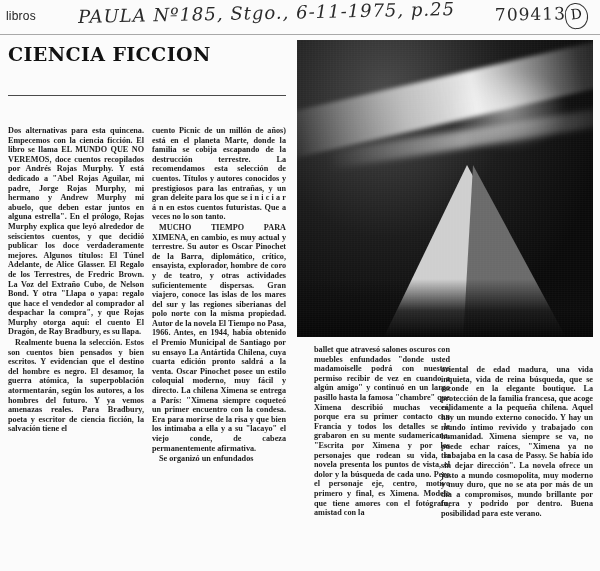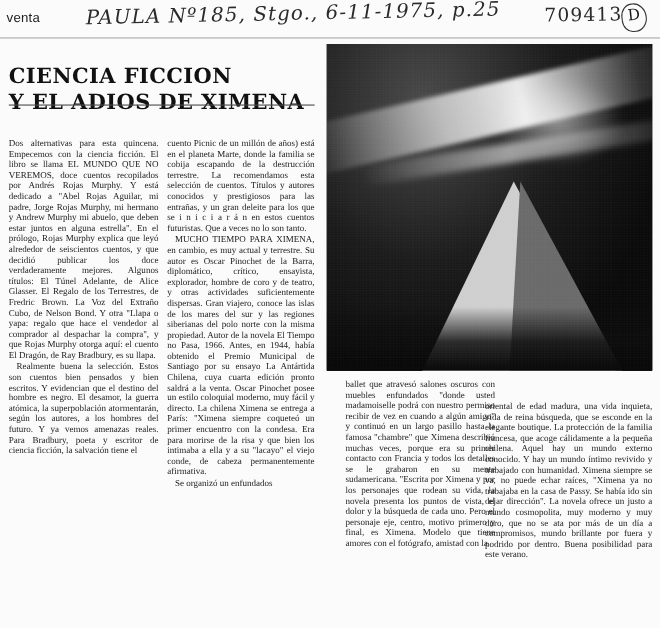--- a/index.html
+++ b/index.html
@@ -80,21 +80,20 @@
     font-family: "DejaVu Serif", serif;
     font-size: 14px;
   }
 
   
   .title-block {
     position: absolute;
     left: 8px;
     top: 42px;
     width: 278px;
-    margin-top: 15px;
   }
   .title-line {
     font-family: "DejaVu Serif", serif;
     font-weight: bold;
     font-size: 19px;
     line-height: 24px;
     letter-spacing: 0.4px;
     color: #111;
   }
   .title-rule {
@@ -182,47 +181,46 @@
   .col {
     position: absolute;
     font-family: "Liberation Serif", serif;
     font-size: 8.2px;
     line-height: 9.6px;
     text-align: justify;
     color: #1d1d1d;
     -webkit-hyphens: auto;
     hyphens: auto;
   }
-  .col p { margin: 0 0 1px 0; text-indent: 7px; }
+  .col p { margin: 0 0 1px 0; text-indent: 7px; font-weight: bold; }
   .col p.noind { text-indent: 0; }
 
   #col1 { left: 8px;  top: 126px; width: 136px; height: 440px; }
   #col2 { left: 152px; top: 126px; width: 134px; height: 440px; }
   #col3 { left: 314px; top: 345px; width: 136px; height: 222px; }
   #col4 { left: 441px; top: 365px; width: 152px; height: 222px; }
 
   .col::first-line { }
 </style>
 </head>
 <body>
 
 <div class="page">
 
   <div class="header-strip">
-    <div class="hdr-label">venta</div>
+    <div class="hdr-label">libros</div>
     <div class="hdr-hand">PAULA Nº185, Stgo., 6-11-1975, p.25</div>
     <div class="hdr-num">709413</div>
     <div class="hdr-circle">
         <span>D</span>
       </div>
   </div>
 
   <div class="title-block">
     <div class="title-line">CIENCIA FICCION</div>
-    <div class="title-line">Y EL ADIOS DE XIMENA</div>
   </div>
   <div class="title-rule"></div>
 
   <div class="photo">
     <div class="sky"></div>
     <div class="glow"></div>
     <div class="streak1"></div>
     <div class="streak2"></div>
     <div class="peak"></div>
     <div class="peak-shadow"></div>

